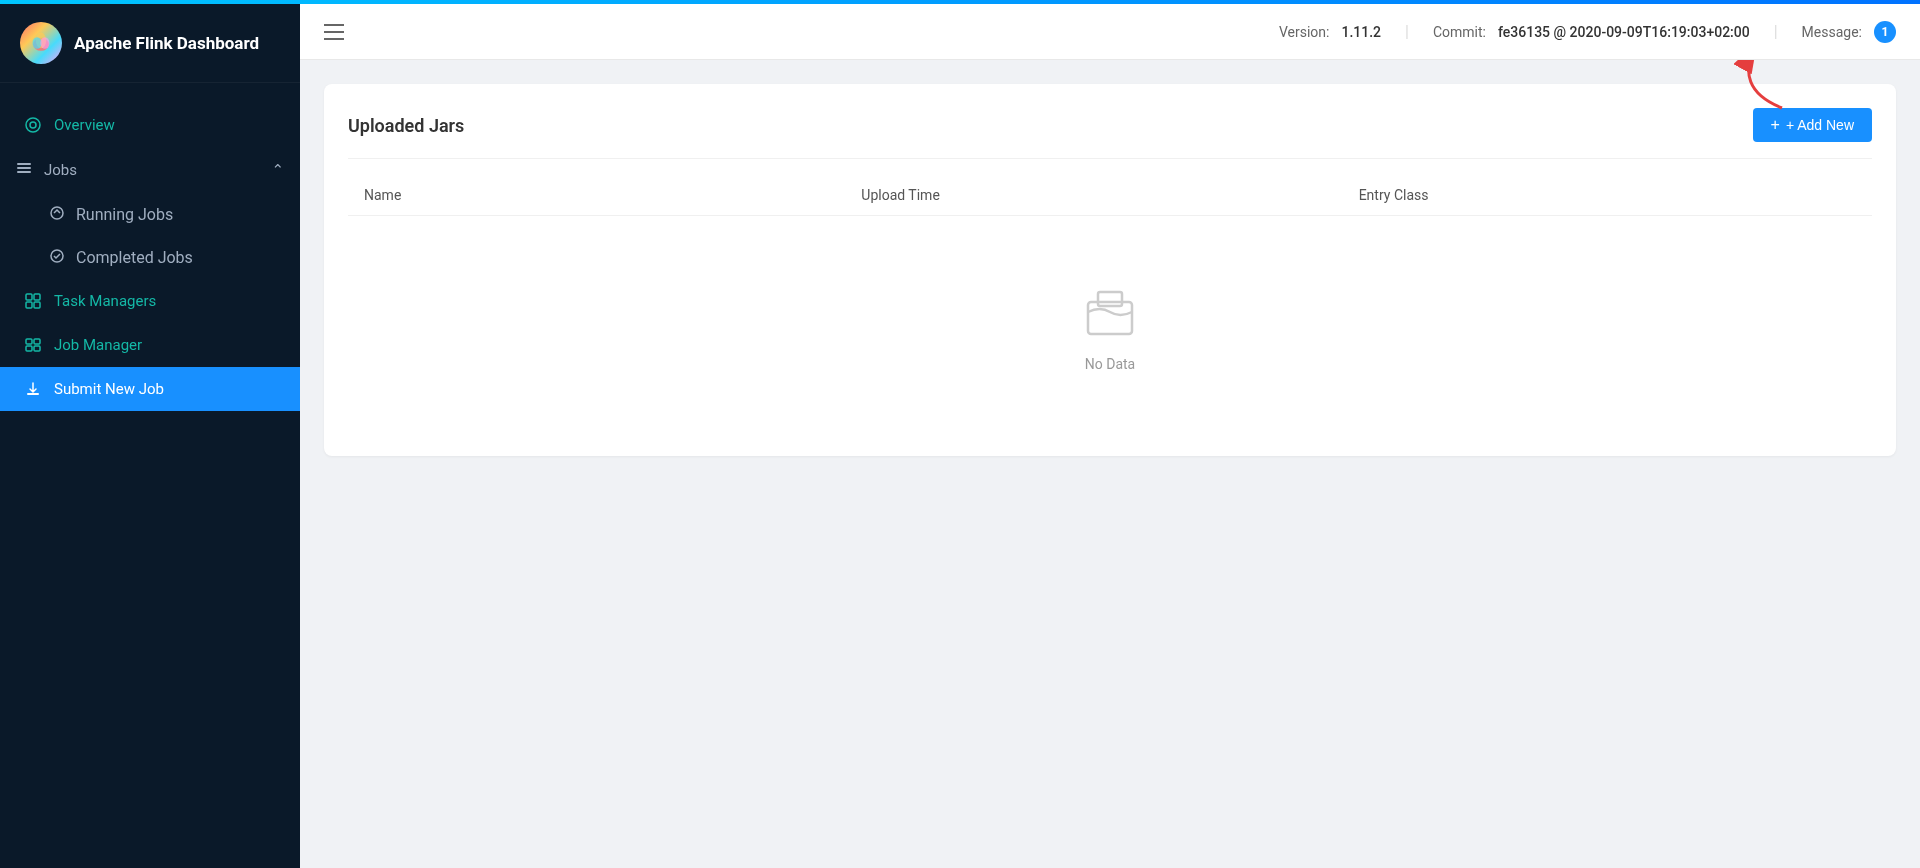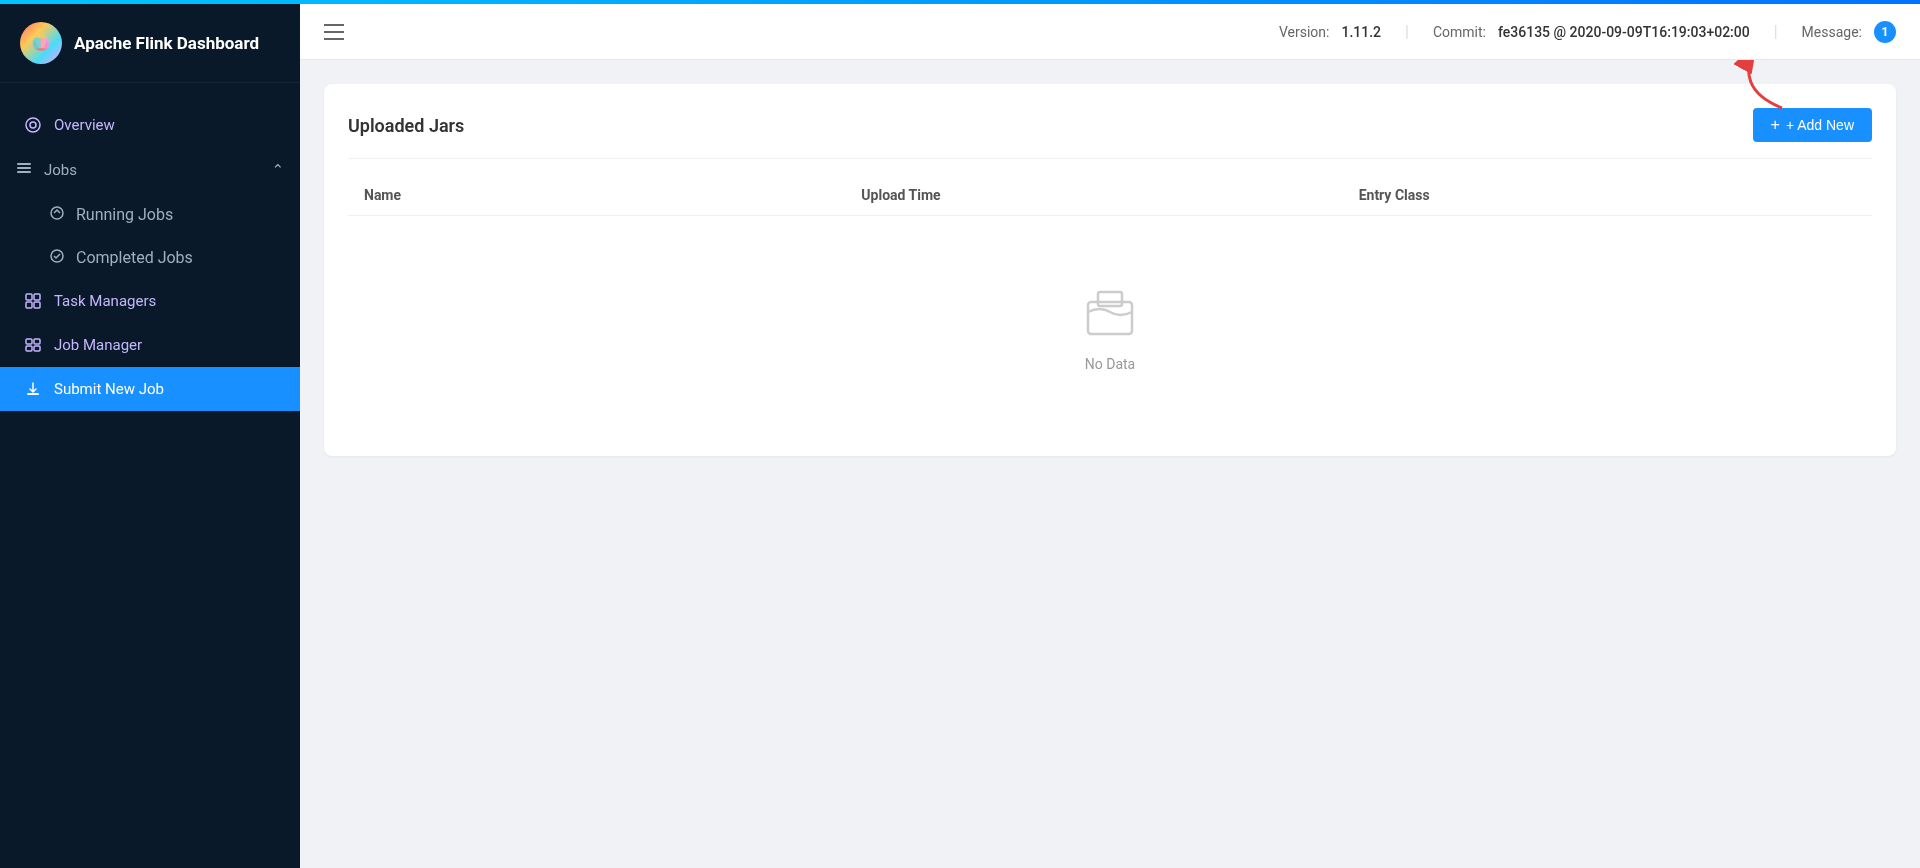--- a/index.html
+++ b/index.html
@@ -57,21 +57,21 @@
     .sidebar-nav {
       padding: 20px 0;
       flex: 1;
     }
 
     .nav-item {
       display: flex;
       align-items: center;
       gap: 12px;
       padding: 13px 24px;
-      color: #c4b5fd;
+      color: #14b8a6;
       font-size: 15px;
       cursor: pointer;
       transition: background 0.2s;
     }
 
     .nav-item.active {
       background: #1890ff;
       color: #fff;
     }
 
@@ -223,21 +223,21 @@
     .table-header {
       display: grid;
       grid-template-columns: 1fr 1fr 1fr;
       padding: 12px 16px;
       border-bottom: 1px solid #f0f0f0;
       margin-bottom: 8px;
     }
 
     .table-header .col {
       font-size: 14px;
-      font-weight: 700;
+      font-weight: 400;
       color: #555;
     }
 
     .no-data-container {
       display: flex;
       flex-direction: column;
       align-items: center;
       justify-content: center;
       padding: 60px 0;
       gap: 12px;

